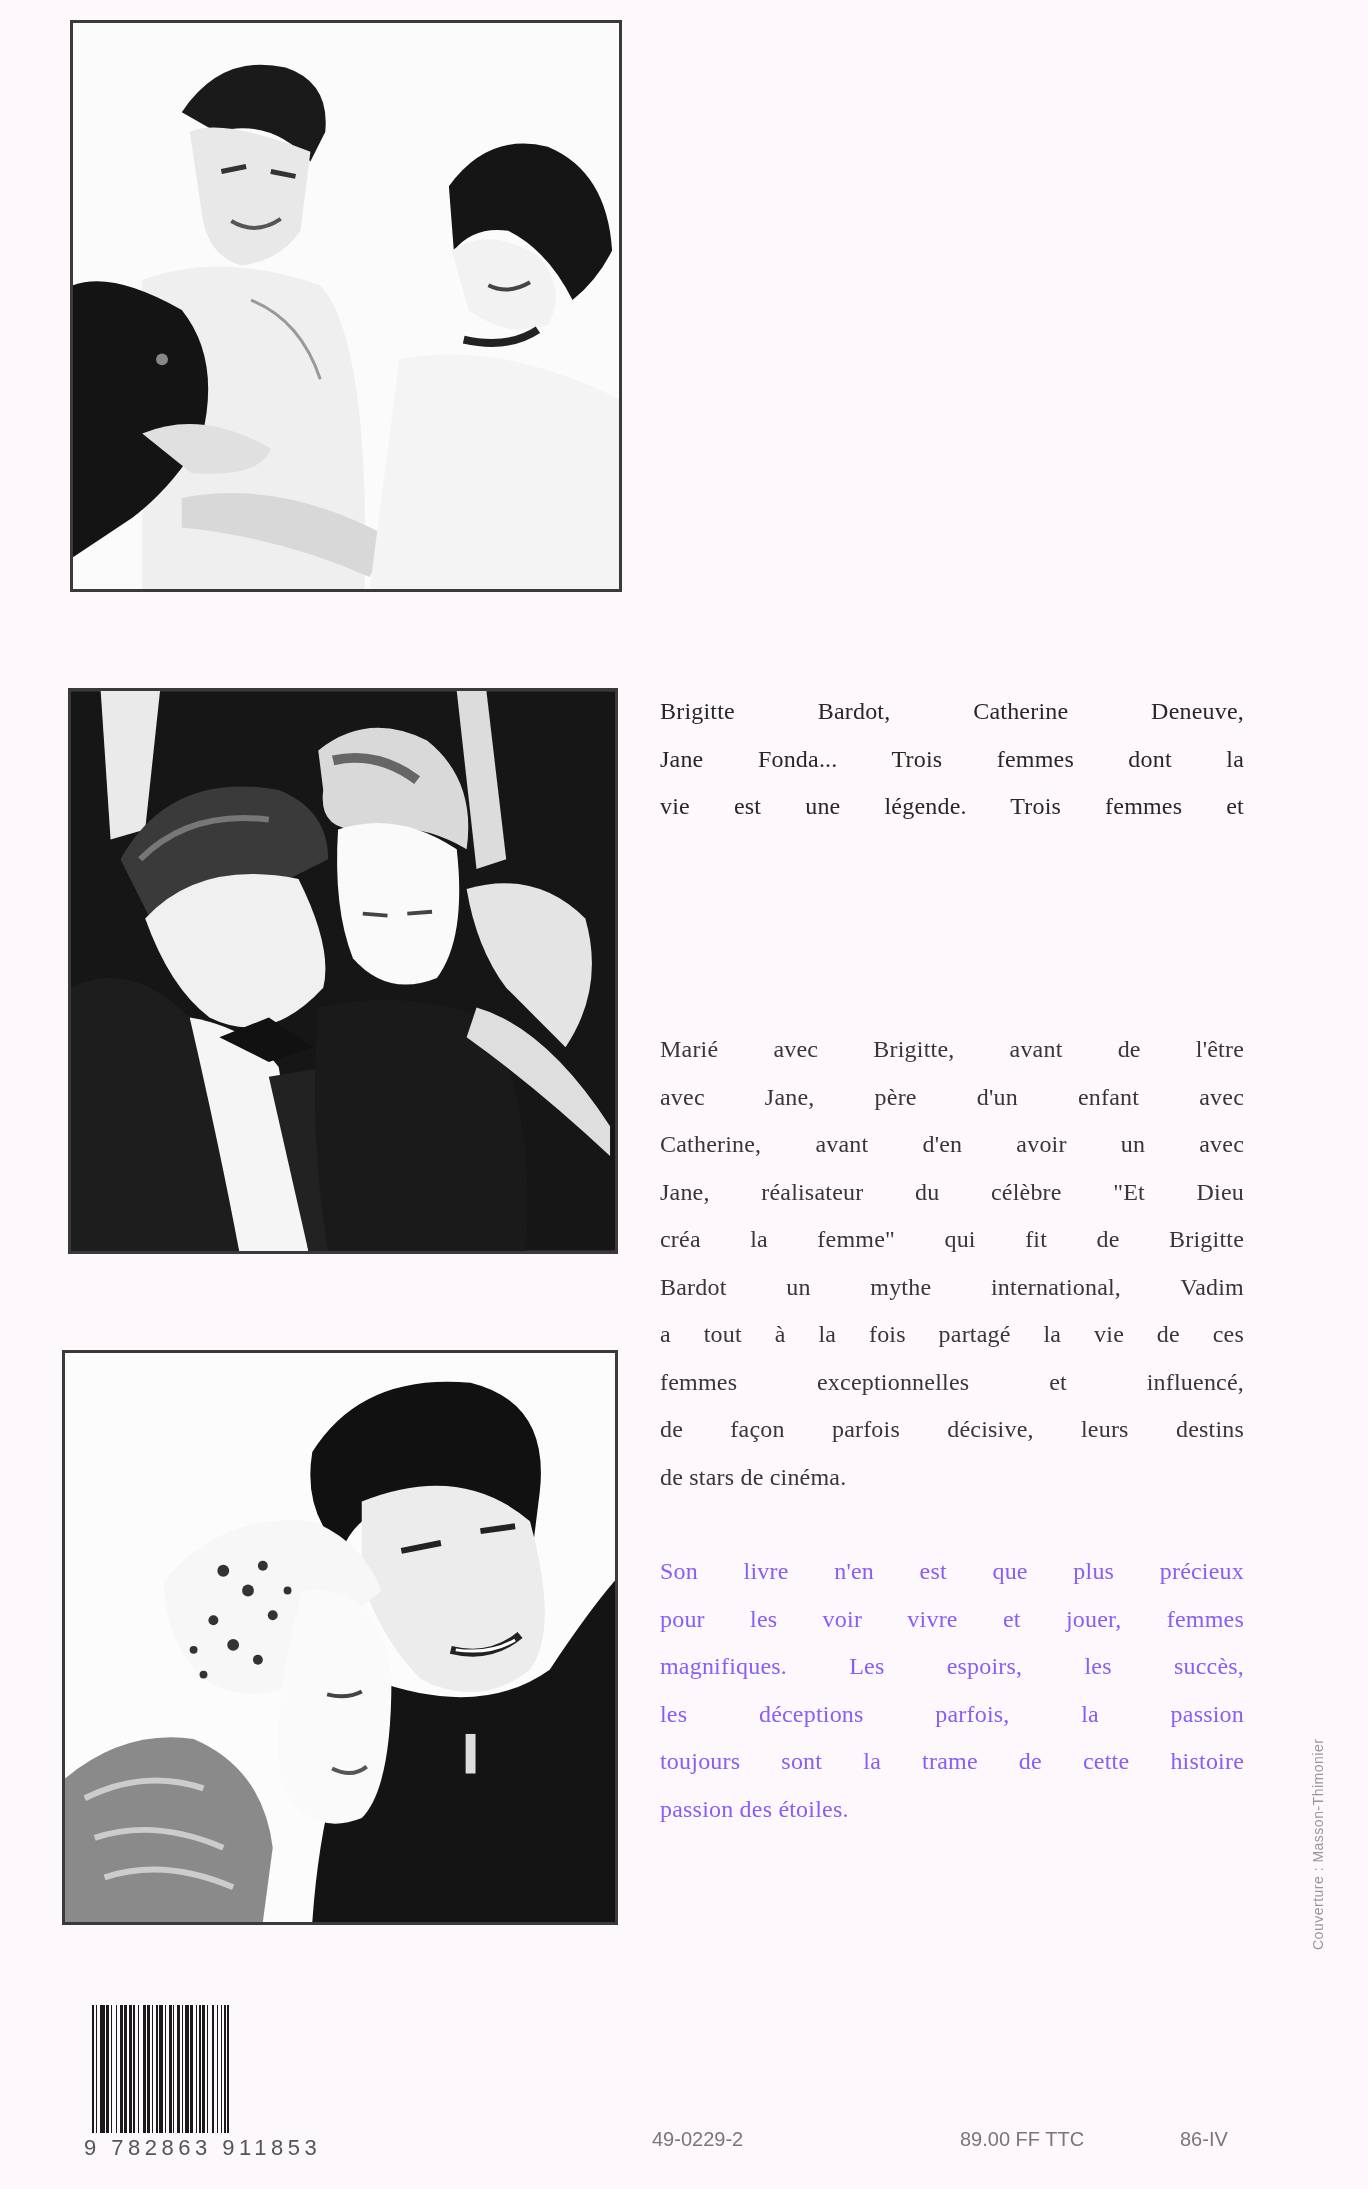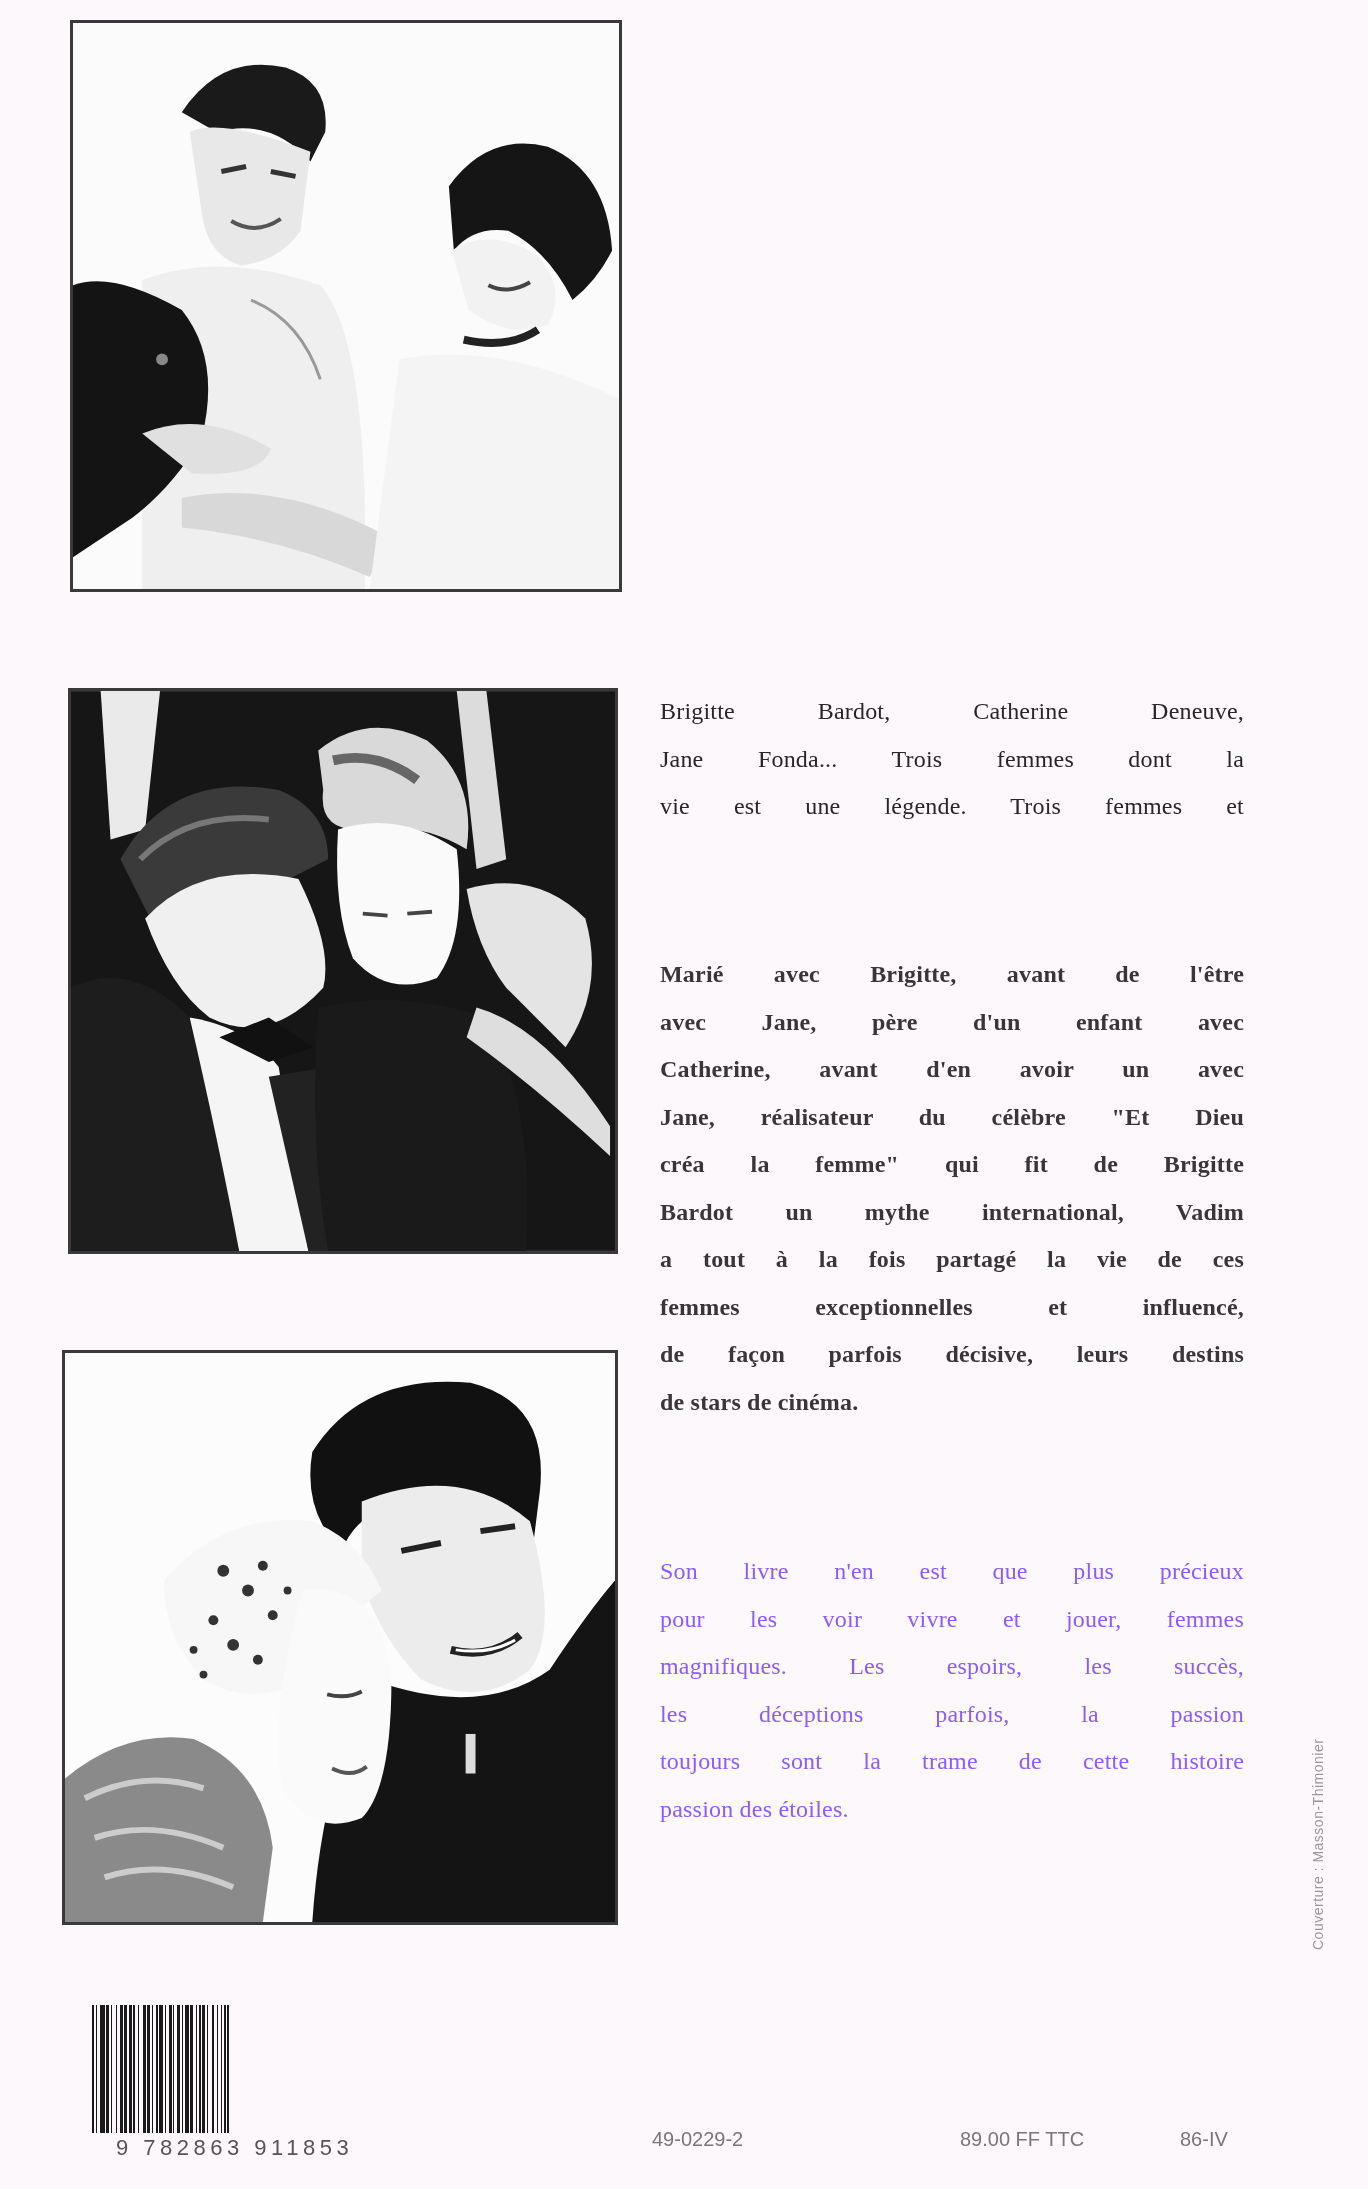--- a/index.html
+++ b/index.html
@@ -19,37 +19,37 @@
   #photo3 { left:62px; top:1350px; width:556px; height:575px; }
 
   .para {
     position:absolute; left:660px; width:584px;
     font-size:24px; line-height:47.5px; text-align:justify;
     letter-spacing:0.2px;
   }
   .para .ln { display:block; text-align:justify; text-align-last:justify; white-space:nowrap; }
   .para .ln.last { text-align-last:left; }
   #para1 { top:688px; }
-  #para2 { top:951px; color:#3a3538;font-weight:bold; }
+  #para2 { top:1026px; color:#3a3538; }
   #para3 { top:1548px; color:#8b5cf6; }
 
   .side-credit {
     position:absolute; left:1310px; top:1950px;
     transform-origin:left top; transform:rotate(-90deg);
     font-family:"Liberation Sans", sans-serif; font-size:14px; color:#9a9699;
     white-space:nowrap; letter-spacing:0.5px;
   }
 
   #barcode { position:absolute; left:92px; top:2005px; width:265px; height:150px; }
   #barcode .bars { position:absolute; left:0; top:0; width:265px; height:128px; display:flex; align-items:stretch; }
   #barcode .bars span { display:block; height:100%; }
   #barcode .digits {
     position:absolute; left:-8px; top:130px;
     font-family:"Liberation Sans", sans-serif; font-size:22px; color:#555;
-    letter-spacing:4.5px; white-space:nowrap;margin-left:32px;
+    letter-spacing:4.5px; white-space:nowrap;
   }
 
   .footer-code {
     position:absolute; top:2128px;
     font-family:"Liberation Sans", sans-serif; font-size:20px; color:#7a767a;
     white-space:nowrap;
   }
   #code-ref   { left:652px; }
   #code-price { left:960px; }
   #code-vol   { left:1180px; }

